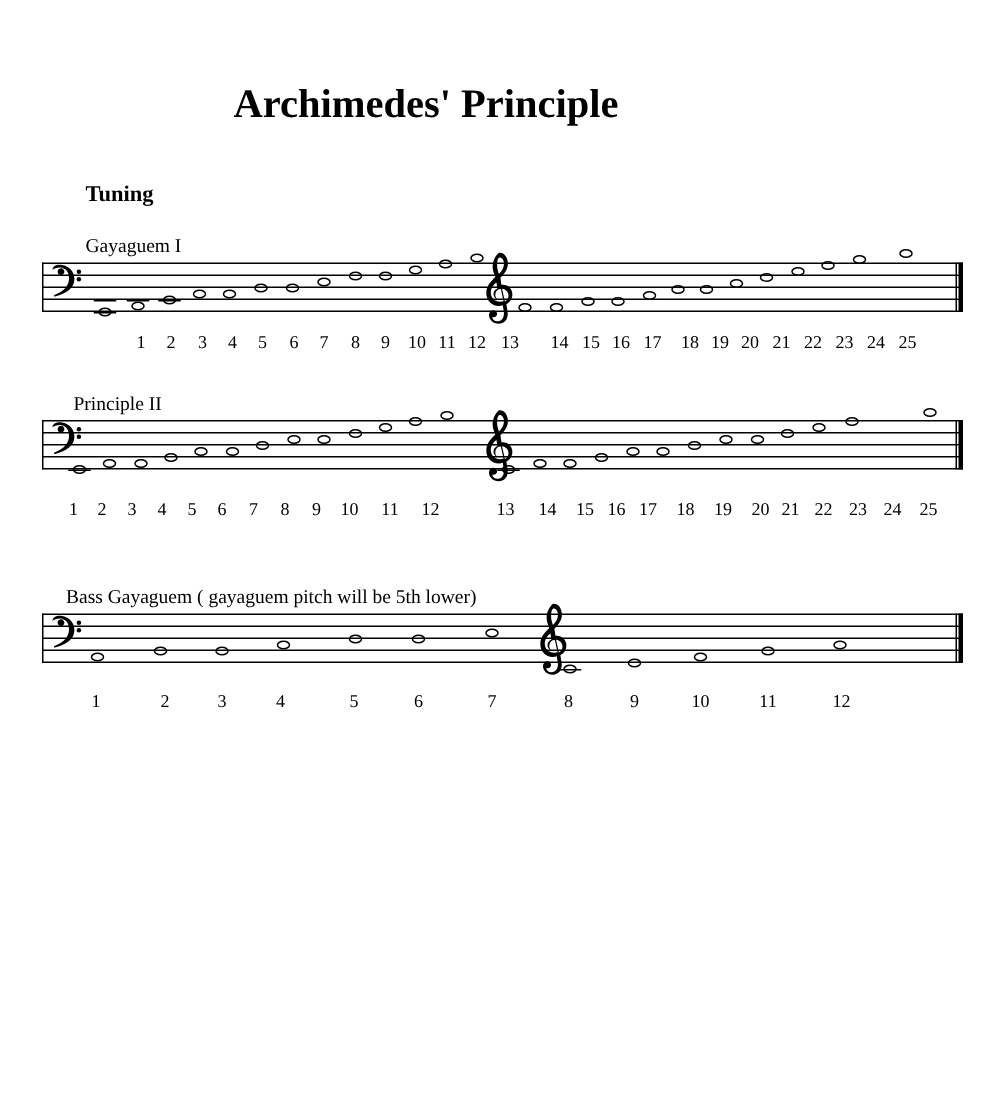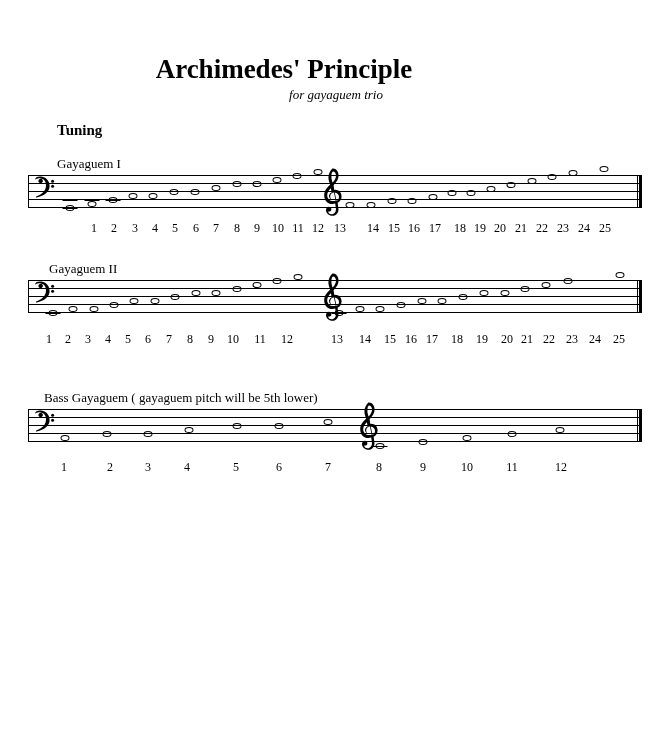--- a/index.html
+++ b/index.html
@@ -123,21 +123,20 @@
     transform: translateX(-50%);
     white-space: nowrap;
   }
 </style>
 </head>
 <body>
 
 <div class="page">
 
   <div class="title">Archimedes' Principle</div>
-  <div class="subtitle">for gayaguem trio</div>
   <div class="section-heading">Tuning</div>
 
   <div id="systems-host">
       <div class="system" style="top: 0px;">
         <div class="system-label" style="left: 57px; top: 156px;">Gayaguem I</div>
         <div class="staff" style="top: 175px;">
           <div class="line l0"></div>
           <div class="line l1"></div>
           <div class="line l2"></div>
           <div class="line l3"></div>
@@ -210,21 +209,21 @@
           <div class="num" style="left: 480px;">19</div>
           <div class="num" style="left: 500px;">20</div>
           <div class="num" style="left: 521px;">21</div>
           <div class="num" style="left: 542px;">22</div>
           <div class="num" style="left: 563px;">23</div>
           <div class="num" style="left: 584px;">24</div>
           <div class="num" style="left: 605px;">25</div>
         </div>
       </div>
       <div class="system" style="top: 0px;">
-        <div class="system-label" style="left: 49px; top: 261px;">Gayaguem II</div>
+        <div class="system-label" style="left: 49px; top: 261px;">Principle II</div>
         <div class="staff" style="top: 280px;">
           <div class="line l0"></div>
           <div class="line l1"></div>
           <div class="line l2"></div>
           <div class="line l3"></div>
           <div class="line l4"></div>
           <div class="barline start"></div>
           <div class="barline end-thin"></div>
           <div class="barline end-thick"></div>
         </div>

